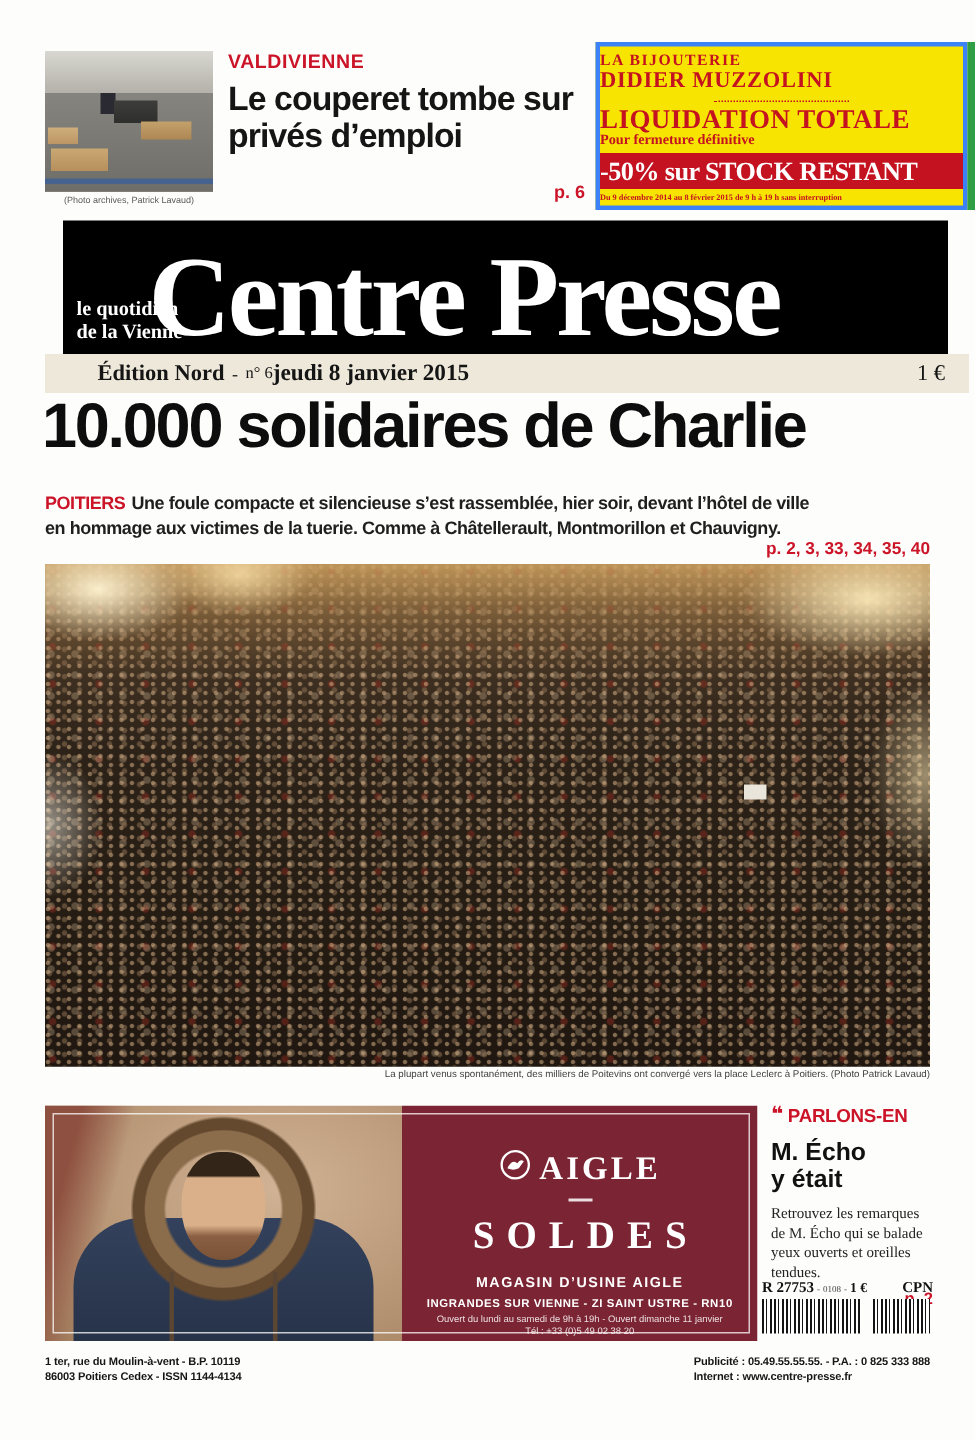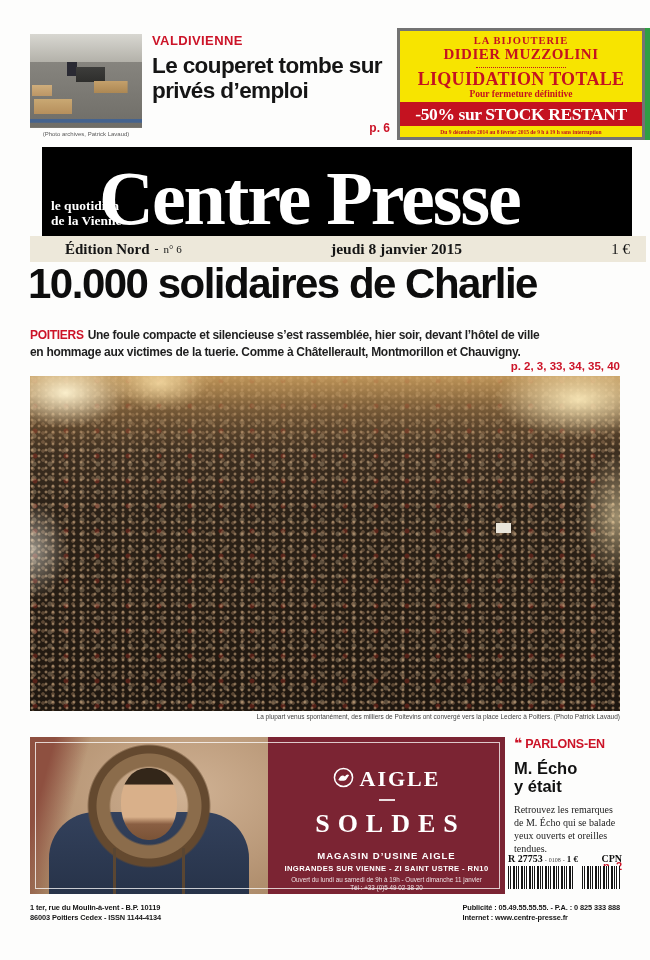--- a/index.html
+++ b/index.html
@@ -24,21 +24,21 @@
   .teaser-caption{left:20px;top:131px;width:132px;text-align:center;font-size:6px;color:#5a5a5a;}
   .teaser-text{left:152px;top:33px;width:240px;}
   .kicker{color:#cc1428;font-weight:bold;font-size:13px;letter-spacing:.4px;}
   .teaser-headline{margin-top:5px;font-size:22.5px;line-height:1.12;font-weight:bold;
     color:#151515;letter-spacing:-.6px;}
   .teaser-pageref{left:318px;top:121px;width:72px;text-align:right;color:#cc1428;
     font-weight:bold;font-size:12px;}
 
   
   .jewelry{left:397px;top:28px;width:248px;height:112px;box-sizing:border-box;
-    border:3px solid #737373;background:#f7e400;text-align:center;
+    border:3px solid #3b82f6;background:#f7e400;
     font-family:"Liberation Serif",serif;color:#c41220;overflow:hidden;}
   .jw1{font-size:10.5px;font-weight:bold;letter-spacing:1px;margin-top:4px;}
   .jw2{font-size:15px;font-weight:bold;letter-spacing:.5px;}
   .jw-fineline{width:90px;margin:2px auto 1px auto;border-bottom:1px dotted #c41220;height:2px;}
   .jw-title{font-size:18px;font-weight:bold;letter-spacing:.3px;}
   .jw-sub{font-size:9.5px;font-weight:bold;margin-top:-1px;}
   .jw-banner{margin-top:3px;background:#c41220;color:#fff;font-family:Liberation Serif, serif;
     font-weight:bold;font-size:17.5px;height:24px;line-height:24px;letter-spacing:-.4px;}
   .jw-fine{font-size:5.5px;font-weight:bold;margin-top:3px;}
   .green-edge{left:645px;top:28px;width:5px;height:112px;background:#2f9e44;}
@@ -47,21 +47,21 @@
   .masthead{left:42px;top:147px;width:590px;height:89px;background:#000000;}
   .tagline{position:absolute;left:9px;bottom:8px;color:#fff;font-family:"Liberation Serif",serif;
     font-weight:bold;font-size:13.5px;line-height:1.12;}
   .mast-title{position:absolute;left:57px;bottom:2px;color:#fff;font-family:"Liberation Serif",serif;
     font-weight:bold;font-size:76px;line-height:.92;letter-spacing:-2px;white-space:nowrap;}
   .mast-strip{left:30px;top:236px;width:590px;height:26px;background:#ede8da;display:flex;
     align-items:center;font-family:"Liberation Serif",serif;color:#151515;padding-left:26px;}
   .ed-name{font-weight:bold;font-size:15px;margin-left:9px;}
   .ed-sep{font-size:12px;margin:0 5px;}
   .ed-num{font-size:11px;}
-  .mast-date{flex:1;text-align:center;font-weight:bold;font-size:15.5px;}
+  .mast-date{flex:1;font-weight:bold;font-size:15.5px;}
   .mast-price{font-size:15px;margin-right:16px;}
 
   
   .lead-headline{left:28px;top:263px;width:596px;font-size:42px;font-weight:bold;
     letter-spacing:-1.5px;line-height:1;color:#0d0d0d;white-space:nowrap;}
   .standfirst{left:30px;top:327px;width:590px;font-size:12px;font-weight:bold;
     letter-spacing:-.3px;line-height:1.42;color:#1f1f1f;white-space:nowrap;}
   .loc-tag{color:#cc1428;margin-right:4px;}
   .lead-refs{left:30px;top:360px;width:590px;text-align:right;color:#cc1428;
     font-weight:bold;font-size:11.5px;}

